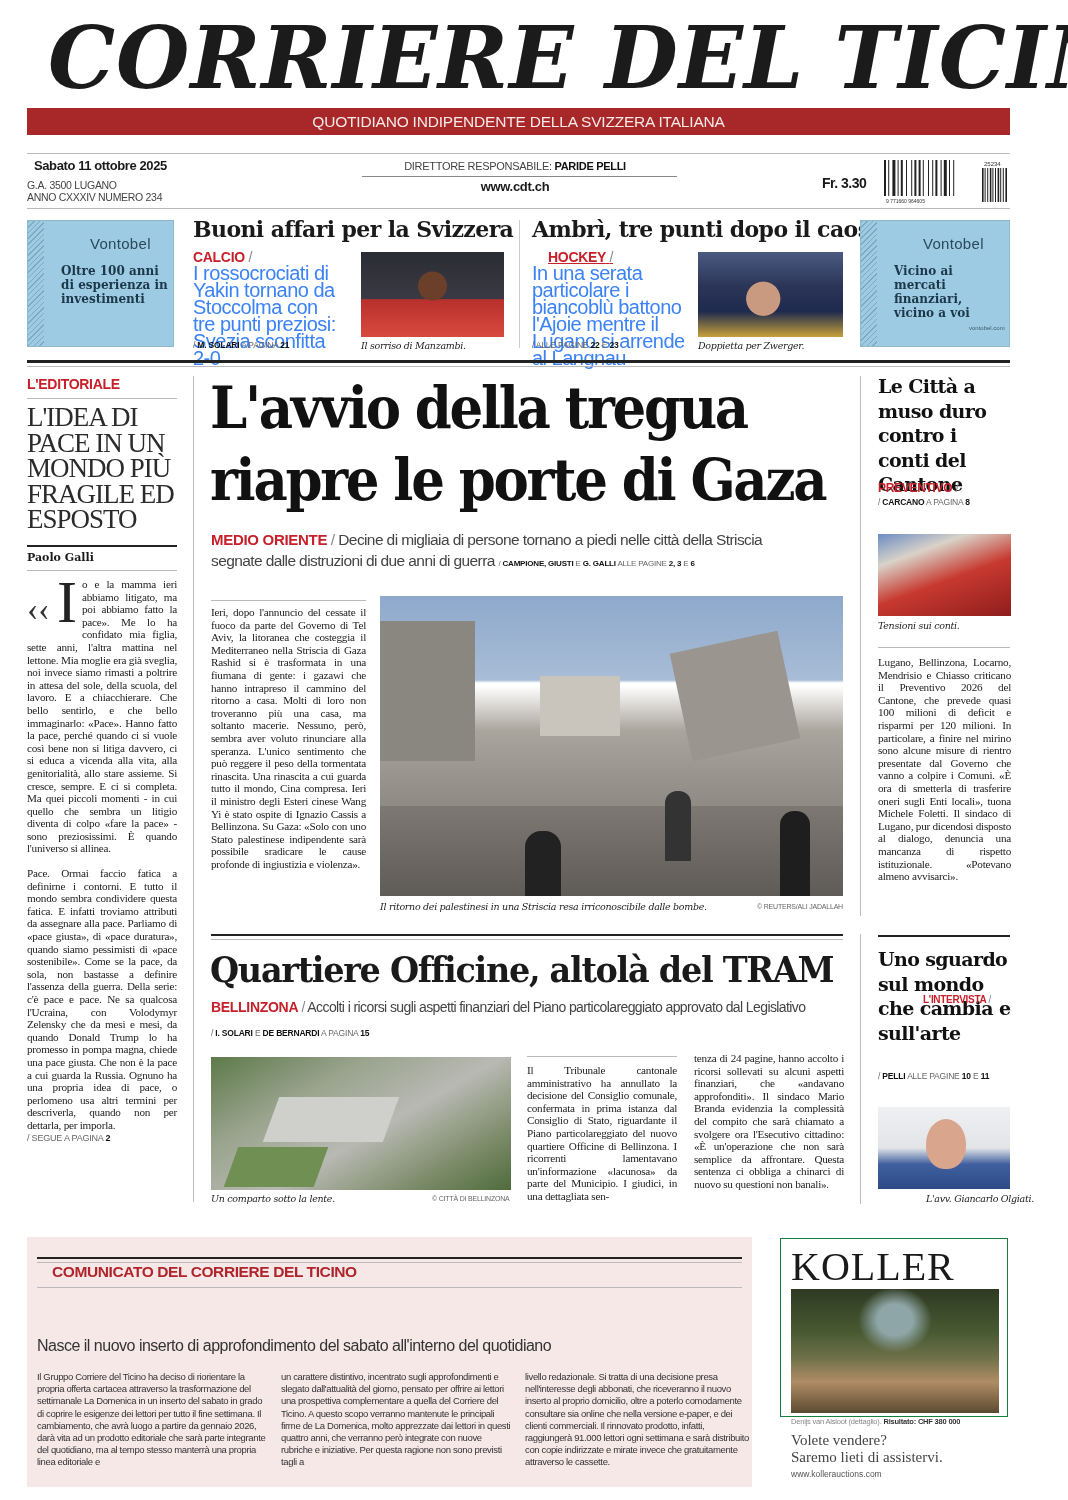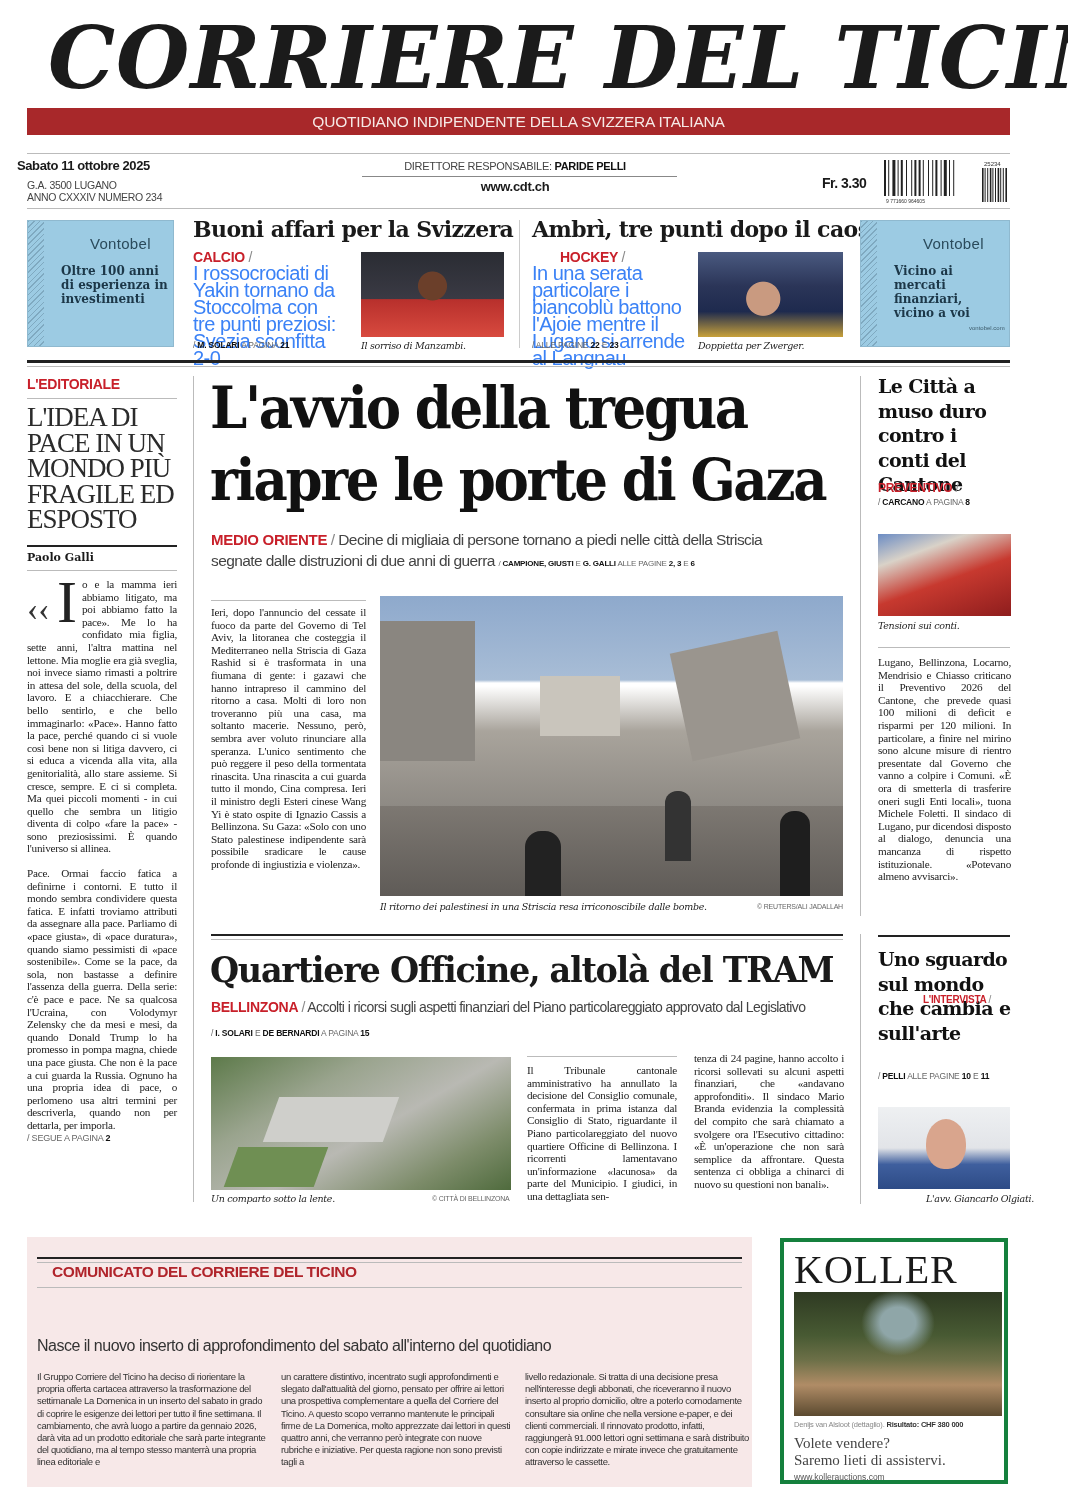--- a/index.html
+++ b/index.html
@@ -7,21 +7,21 @@
   body { position: relative; font-family: "Liberation Sans", sans-serif; color: #1a1a1a; }
   .abs { position: absolute; }
   .rule { position: absolute; background: #222; }
   .thin { position: absolute; background: #bbb; }
 
   
   #masthead { left: 48px; top: 8px; width: 950px; height: 100px; font-family: "DejaVu Serif", serif; font-weight: bold; font-style: italic; font-size: 86px; letter-spacing: 1px; color: #1b1b1b; white-space: nowrap; text-align: center; line-height: 100px; transform: scaleX(0.98); transform-origin: left; }
   #tagline-bar { left: 27px; top: 108px; width: 983px; height: 27px; background: #a8282a; color: #f6e9e6; text-align: center; font-size: 15.5px; line-height: 27px; letter-spacing: -0.2px; }
 
   
-  .info-date { left: 17px; top: 158px; font-size: 13px; font-weight: bold; letter-spacing: -0.4px; }
+  .info-date { left: 34px; top: 158px; font-size: 13px; font-weight: bold; letter-spacing: -0.4px; }
   .info-small { left: 27px; font-size: 10.5px; color: #444; letter-spacing: -0.3px; }
   .director { left: 350px; top: 160px; width: 330px; text-align: center; font-size: 11px; color: #444; letter-spacing: -0.3px; }
   .director b { color: #111; }
   .website { left: 350px; top: 179px; width: 330px; text-align: center; font-size: 13px; font-weight: bold; letter-spacing: -0.3px; }
   .price { left: 822px; top: 175px; font-size: 14px; font-weight: bold; letter-spacing: -0.5px; }
   .barcode { left: 884px; top: 160px; width: 125px; height: 44px; }
 
   
   .vonto { background: #9ccbe3; border: 1px solid #8fb9cf; }
   .vonto .hatch { position: absolute; left: 0; top: 0; bottom: 0; width: 16px; background: repeating-linear-gradient(135deg, #7fa9c0 0 1px, #9ccbe3 1px 4px); }
@@ -51,21 +51,21 @@
   .head2 { font-family: "DejaVu Serif", serif; font-weight: bold; font-size: 36px; letter-spacing: -1.4px; white-space: nowrap; transform: scaleX(0.93); transform-origin: left; }
 
   
   #comunicato { left: 27px; top: 1237px; width: 725px; height: 250px; background: #f7e8e8; }
   .com-kicker { font-size: 15.5px; font-weight: bold; color: #b0242b; letter-spacing: -0.4px; }
   .com-title { font-family: "Liberation Serif", serif; font-size: 33px; letter-spacing: -0.8px; color: #222; white-space: nowrap; }
   .com-sub { font-size: 16px; color: #333; letter-spacing: -0.5px; }
   .com-body { font-size: 9.5px; line-height: 12.2px; color: #333; letter-spacing: -0.35px; text-align: left; }
 
   
-  #koller { left: 780px; top: 1238px; width: 228px; height: 246px; border: 4px solid #15803d; background: #fff; }
+  #koller { left: 780px; top: 1238px; width: 228px; height: 179px; border: 1px solid #15803d; background: #fff; }
   .koller-logo { font-family: "Liberation Serif", serif; font-size: 40px; letter-spacing: 1px; color: #1a1a1a; }
   .koller-cap { font-size: 7.5px; color: #888; white-space: nowrap; letter-spacing: -0.2px; }
   .koller-cap b { color: #333; }
   .koller-tag { font-family: "Liberation Serif", serif; font-size: 15px; line-height: 17px; color: #444; }
   .koller-url { font-size: 8.5px; color: #555; }
 </style>
 </head>
 <body>
 
 <div id="masthead" class="abs">CORRIERE DEL TICINO</div>
@@ -123,21 +123,21 @@
 <div class="abs teaser-title" style="left:193px;top:216px;">Buoni affari per la Svizzera</div>
 <div class="abs kicker" style="left:193px;top:249px;"><span>CALCIO</span> <span class="slash">/</span></div>
 <div class="abs teaser-body" style="left:193px;top:265px;width:150px;">I rossocrociati di Yakin tornano da Stoccolma con tre punti preziosi: Svezia sconfitta 2-0</div>
 <div class="abs ref" style="left:193px;top:340px;">/ <b>M. SOLARI</b> <span>A PAGINA</span> <b>21</b></div>
 <div class="photo" style="left:361px;top:252px;width:143px;height:85px;background:radial-gradient(circle at 50% 40%, #6b3f2a 0 16%, transparent 17%), linear-gradient(180deg,#2a2c33 0%,#3a3a44 55%,#b8302c 56%,#d84a3f 100%);"></div>
 <div class="abs caption" style="left:361px;top:340px;">Il sorriso di Manzambi.</div>
 
 <div class="abs" style="left:519px;top:220px;width:1px;height:128px;background:#ccc;"></div>
 
 <div class="abs teaser-title" style="left:532px;top:216px;">Ambrì, tre punti dopo il caos</div>
-<div class="abs kicker" style="left:560px;top:249px;"><span>HOCKEY</span> <span class="slash">/</span></div>
+<div class="abs kicker" style="left:548px;top:249px;text-decoration:underline;"><span>HOCKEY</span> <span class="slash">/</span></div>
 <div class="abs teaser-body" style="left:532px;top:265px;width:160px;">In una serata particolare i biancoblù battono l'Ajoie mentre il Lugano si arrende al Langnau</div>
 <div class="abs ref" style="left:532px;top:340px;">/ <span>ALLE PAGINE</span> <b>22</b> <span>E</span> <b>23</b></div>
 <div class="photo" style="left:698px;top:252px;width:145px;height:85px;background:radial-gradient(circle at 45% 55%, #c99a80 0 18%, transparent 19%), linear-gradient(180deg,#4a5a80 0%,#2b3558 40%,#1e2a4e 70%,#c8a13a 100%);"></div>
 <div class="abs caption" style="left:698px;top:340px;">Doppietta per Zwerger.</div>
 
 <div class="abs vonto" style="left:860px;top:220px;width:150px;height:127px;">
   <div class="hatch"></div>
   <div class="brand" style="left:62px;top:14px;">Vontobel</div>
   <div class="claim" style="left:33px;top:43px;width:80px;">Vicino ai mercati finanziari, vicino a voi</div>
   <div class="url" style="left:108px;top:104px;">vontobel.com</div>

